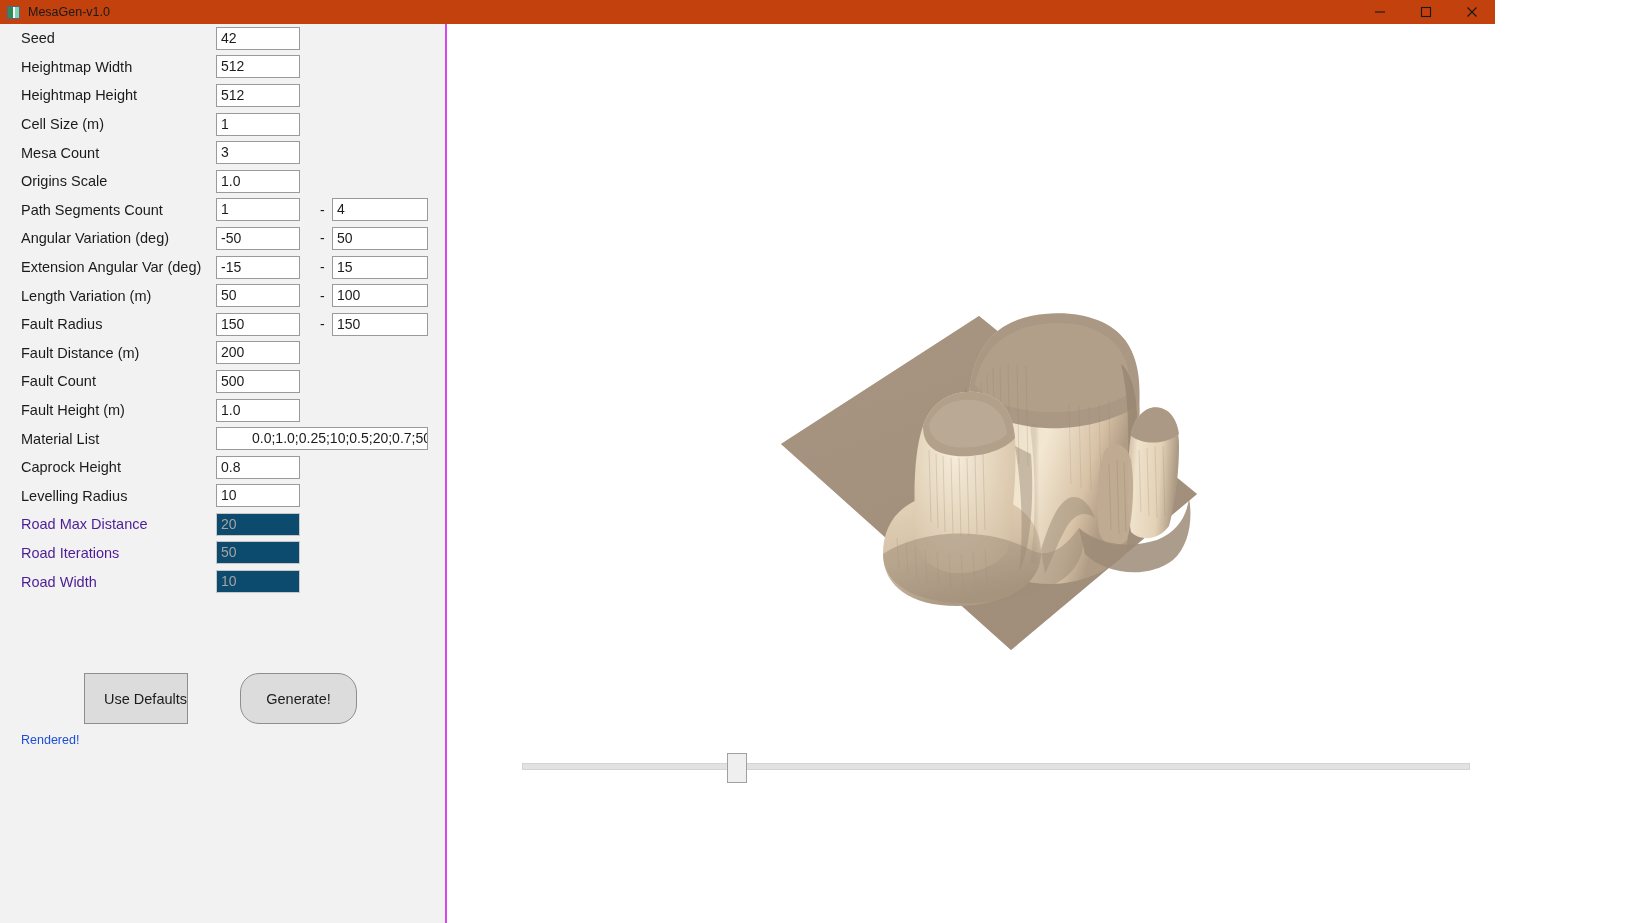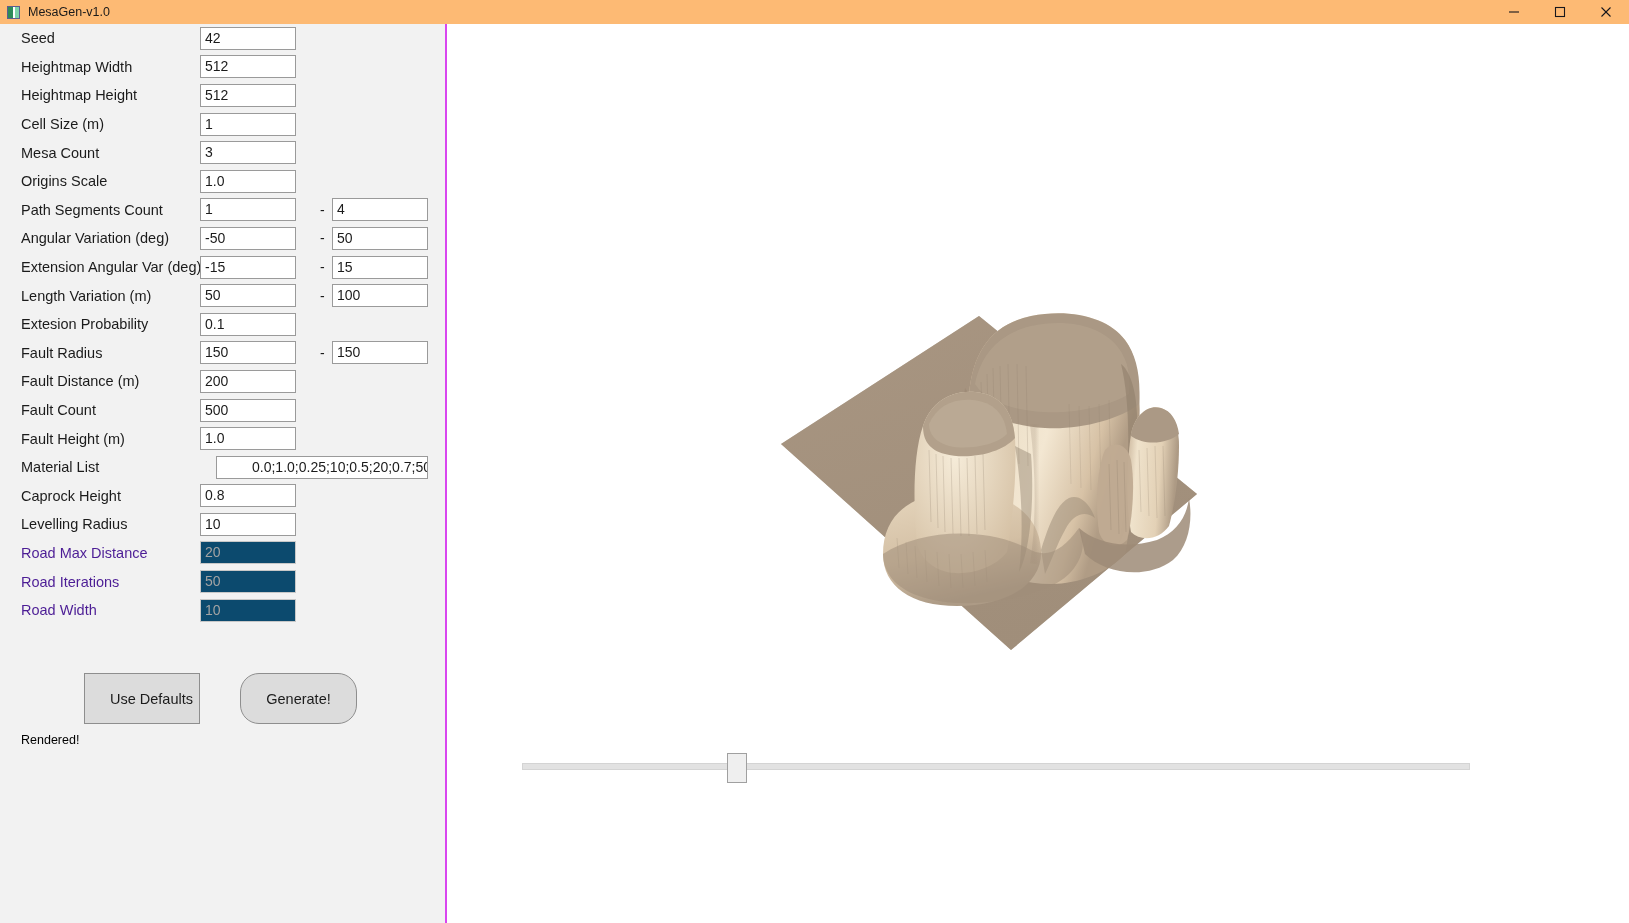--- a/index.html
+++ b/index.html
@@ -9,22 +9,22 @@
     height: 923px;
     overflow: hidden;
     background: #ffffff;
     font-family: "Liberation Sans", sans-serif;
   }
 
   
   .titlebar {
     position: absolute;
     left: 0; top: 0;
-    width: 1629px; height: 24px;
-    background: #fdba74;
+    width: 1495px; height: 24px;
+    background: #c2410c;
     display: flex;
     align-items: center;
   }
   .title-left {
     display: flex;
     align-items: center;
     gap: 8px;
     padding-left: 7px;
     flex: 1 1 auto;
     height: 100%;
@@ -95,21 +95,21 @@
     height: 23px;
     background: #ffffff;
     border: 1px solid #9a9a9a;
     font-size: 14px;
     color: #1b1b1b;
     line-height: 21px;
     padding-left: 4px;
     white-space: nowrap;
     overflow: hidden;
   }
-  .fld.f1 { left: 200px; width: 96px; }
+  .fld.f1 { left: 216px; width: 84px; }
   .fld.f2 { left: 332px; width: 96px; }
   .fld.wide { left: 216px; width: 212px; padding-left: 35px; }
   .row.disabled .fld {
     background: #0c4a6e;
     border-color: #c8c8c8;
     color: #a3a3a3;
   }
 
   .dash {
     position: absolute;
@@ -131,29 +131,29 @@
     height: 51px;
     background: #dcdcdc;
     border: 1px solid #8e8e8e;
     font-size: 14.5px;
     color: #1b1b1b;
     display: flex;
     align-items: center;
     justify-content: center;
     cursor: pointer;
   }
-  .btn.defaults { left: 84px; width: 116px; padding-left: 19px; }
+  .btn.defaults { left: 84px; width: 104px; padding-left: 19px; }
   .btn.generate { left: 240px; width: 117px; border-radius: 19px; }
 
   .status {
     position: absolute;
     left: 21px;
     top: 709px;
     font-size: 12.5px;
-    color: #000000;
+    color: #1d4ed8;
     white-space: nowrap;
   }
 
   
   .viewport {
     position: absolute;
     left: 449px; top: 24px;
     width: 1180px;
     height: 899px;
     background: #ffffff;
@@ -271,24 +271,20 @@
         <div class="lbl">Extension Angular Var (deg)</div>
         <div class="fld f1">-15</div>
         <div class="dash">-</div>
         <div class="fld f2">15</div>
       </div>
       <div class="row">
         <div class="lbl">Length Variation (m)</div>
         <div class="fld f1">50</div>
         <div class="dash">-</div>
         <div class="fld f2">100</div>
-      </div>
-      <div class="row">
-        <div class="lbl">Extesion Probability</div>
-        <div class="fld f1">0.1</div>
       </div>
       <div class="row">
         <div class="lbl">Fault Radius</div>
         <div class="fld f1">150</div>
         <div class="dash">-</div>
         <div class="fld f2">150</div>
       </div>
       <div class="row">
         <div class="lbl">Fault Distance (m)</div>
         <div class="fld f1">200</div>

